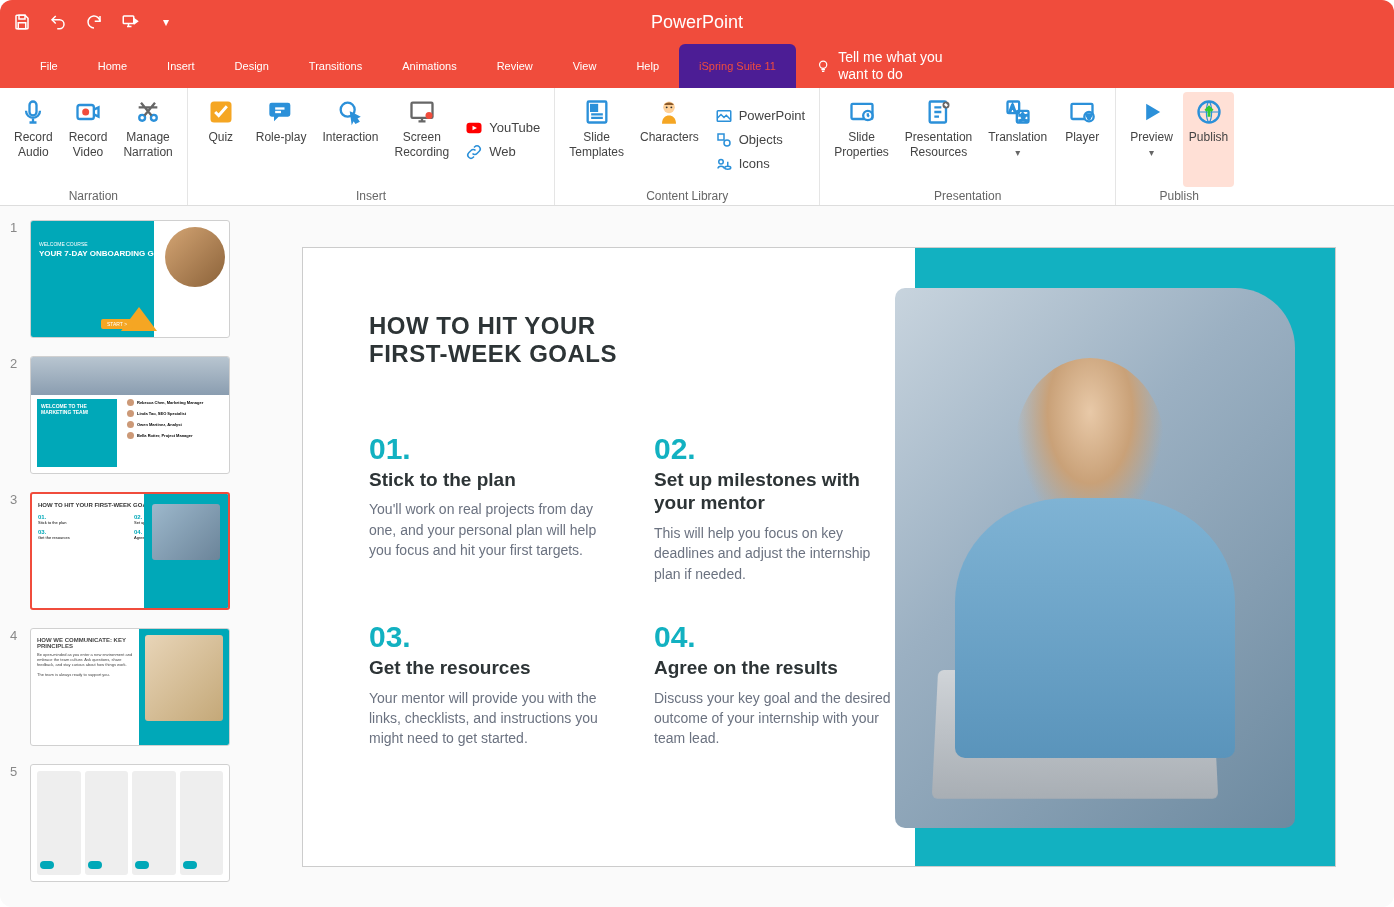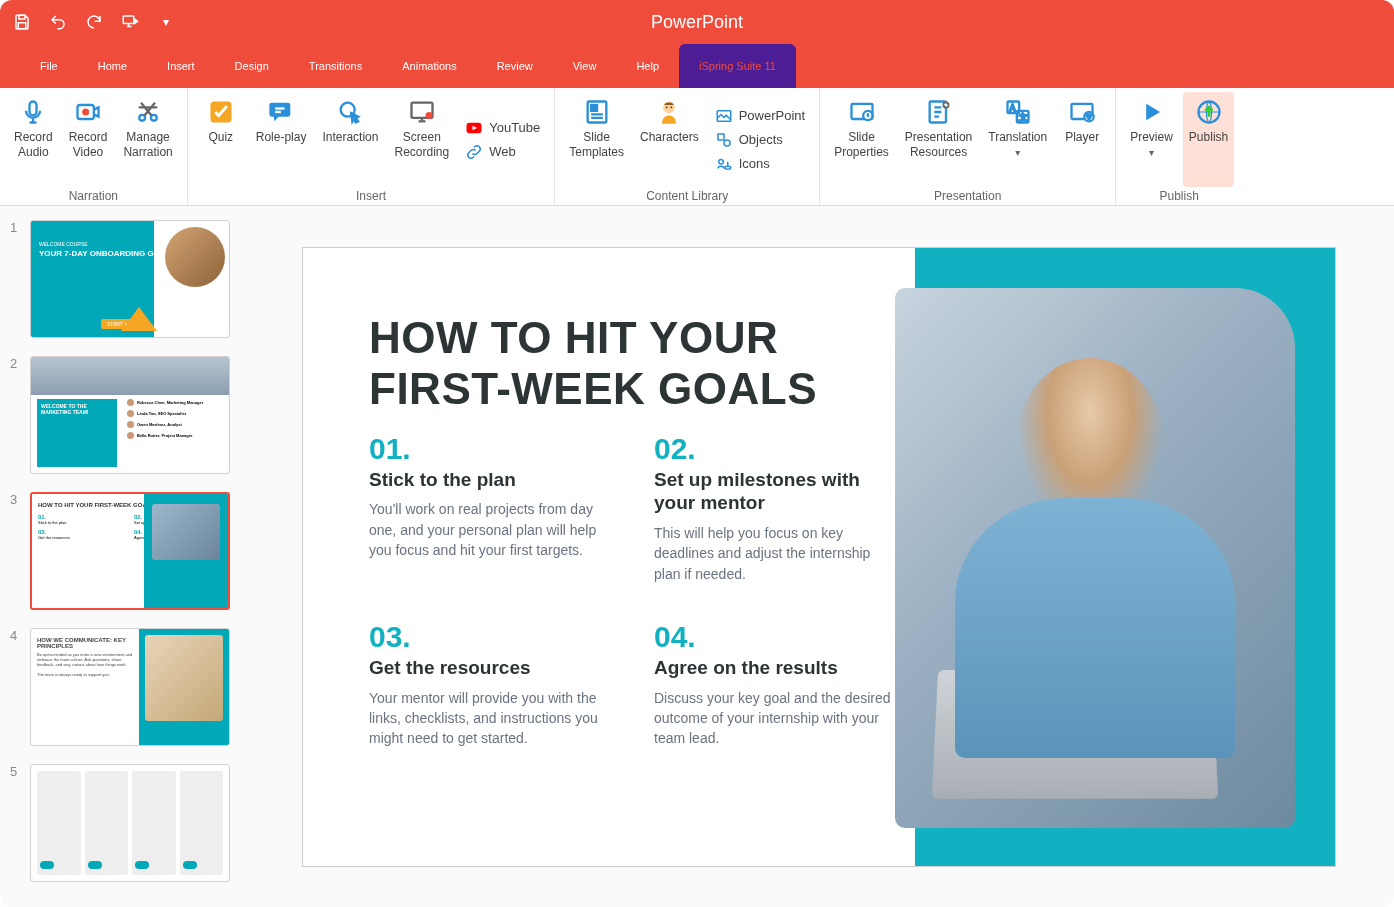--- a/index.html
+++ b/index.html
@@ -65,21 +65,21 @@
 .t5-tag { position:absolute; bottom:6px; left:3px; width:14px; height:8px; background:#00a8b8; border-radius:4px;}
 
 
 .canvas-wrap { flex: 1; display: flex; align-items: center; justify-content: center; padding: 20px; }
 .slide { width: 1034px; height: 620px; background: #fff; border: 1px solid #ccc; position: relative; overflow: hidden; }
 .slide-accent { position: absolute; right: 0; top: 0; width: 420px; height: 100%; background: #12b1c1; }
 .slide-photo { position: absolute; right: 40px; top: 40px; width: 400px; height: 540px; background: linear-gradient(135deg,#c8d4de 0%,#9bb0c2 40%,#6d8aa0 100%); border-radius: 10px 60px 10px 10px; overflow:hidden;}
 .slide-photo::before { content:''; position:absolute; left:120px; top:70px; width:150px; height:180px; background:radial-gradient(ellipse at 50% 30%, #e8c9a8 0%, #c9a178 40%, transparent 70%); border-radius:50%;}
 .slide-photo::after { content:''; position:absolute; left:60px; top:210px; width:280px; height:260px; background:linear-gradient(#7fb3d4,#5a94bb); border-radius:40% 40% 10px 10px;}
 .laptop { position:absolute; bottom:30px; left:40px; width:280px; height:130px; background:linear-gradient(#d0d4d8,#a8aeb4); border-radius:6px; transform:perspective(400px) rotateX(8deg);}
-.slide-title { position: absolute; left: 66px; top: 64px; font-size: 44px; font-weight: 800; color: #2d3436; line-height: 1.18; letter-spacing: 0.5px; }
+.slide-title { position: absolute; left: 66px; top: 64px; font-size: 24px; font-weight: 800; color: #2d3436; line-height: 1.18; letter-spacing: 0.5px; }
 .goals { position: absolute; left: 66px; top: 184px; width: 530px; display: grid; grid-template-columns: 1fr 1fr; gap: 36px 40px; }
 .goal-num { font-size: 30px; font-weight: 800; color: #12b1c1; margin-bottom: 2px; }
 .goal-h { font-size: 19px; font-weight: 600; color: #2d3436; margin-bottom: 8px; line-height: 1.25; }
 .goal-p { font-size: 14px; color: #6b7280; line-height: 1.45; }
 </style>
 </head>
 <body>
 
 <div class="titlebar">
   <div class="qat">
@@ -118,20 +118,27 @@
   <div class="menu-item">File</div>
   <div class="menu-item">Home</div>
   <div class="menu-item">Insert</div>
   <div class="menu-item">Design</div>
   <div class="menu-item">Transitions</div>
   <div class="menu-item">Animations</div>
   <div class="menu-item">Review</div>
   <div class="menu-item">View</div>
   <div class="menu-item">Help</div>
   <div class="menu-item active">iSpring Suite 11</div>
+  <div class="tell-me">
+    <svg class="bulb-icon" viewBox="0 0 24 24" fill="none" stroke="#fff" stroke-width="2">
+        <circle cx="12" cy="10" r="6"></circle>
+        <path d="M9 18h6M10 21h4"></path>
+      </svg>
+    <span>Tell me what you want to do</span>
+  </div>
 </div>
 
 <div class="ribbon">
 
   <div class="ribbon-group">
     <div class="ribbon-group-items">
       <div class="ribbon-btn">
         <div class="ribbon-icon">
             <svg viewBox="0 0 24 24" width="28" height="28" fill="none" stroke="#2b90d9" stroke-width="2">
               <rect x="9" y="3" width="6" height="12" rx="3"></rect>

